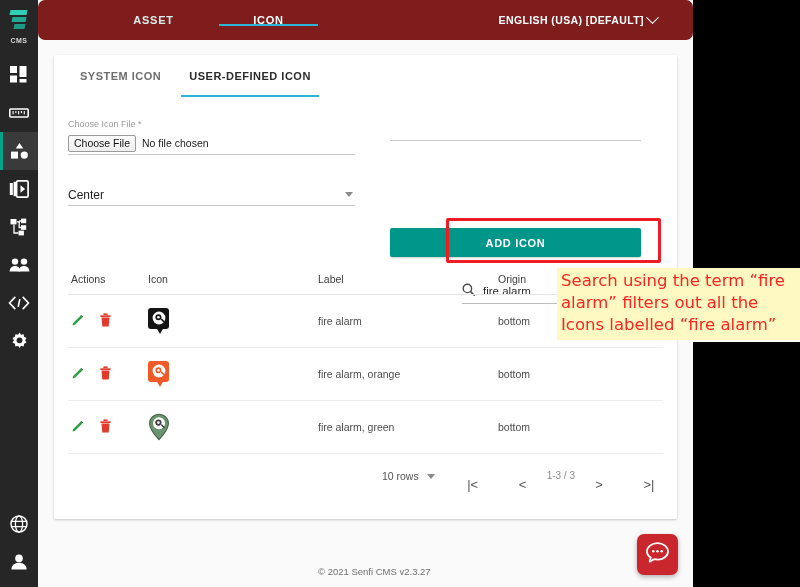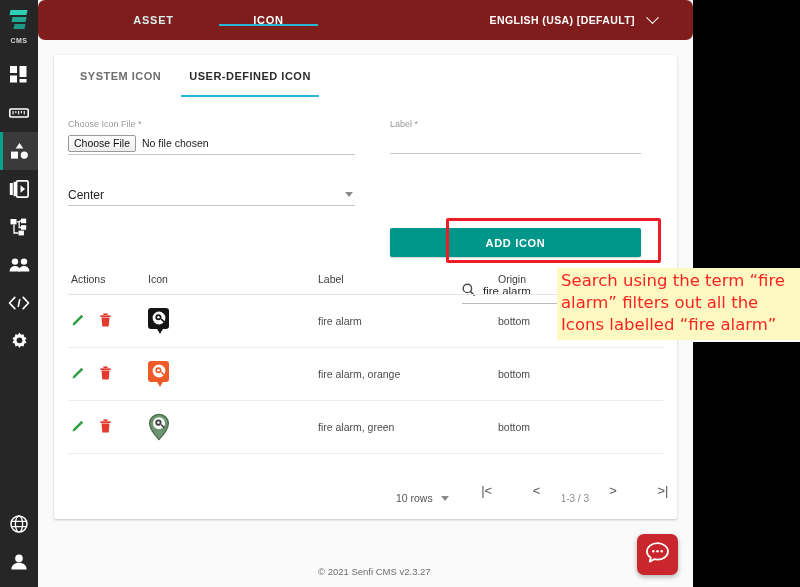--- a/index.html
+++ b/index.html
@@ -108,21 +108,21 @@
   .lang-select {
     position: absolute;
     right: 36px; top: 0;
     height: 40px;
     display: flex; align-items: center;
     color: #ffffff;
     font-size: 10.5px;
     font-weight: bold;
     letter-spacing: .4px;
     cursor: pointer;
-    gap: 13px;
+    gap: 4px;
   }
   .chev {
     width: 9px; height: 9px;
     border-right: 1.6px solid #fff;
     border-bottom: 1.6px solid #fff;
     transform: rotate(45deg) translate(-2px,-2px);
   }
 
   
   .page-body {
@@ -318,24 +318,24 @@
   .c-icon    { width: 170px; }
   .c-label   { width: 180px; }
   .c-origin  { width: 120px; }
   .t-head .c-actions { gap: 0; }
 
   .ico-pencil, .ico-trash { cursor: pointer; }
 
   
   .pager {
     position: absolute;
-    left: 28px; top: 415px;
+    left: 14px; top: 415px;
     width: 595px; height: 34px;
     display: flex;
-    align-items: flex-end;
+    align-items: flex-start;
     justify-content: flex-end;
     gap: 0;
     font-size: 10.5px;
     color: #555;
   }
   .rows-sel {
     display: flex; align-items: center; gap: 8px;
     cursor: pointer;
     margin-right: 22px;
   }
@@ -568,21 +568,20 @@
 
           <div class="field" style="left:14px; top:16px; width:287px;">
             <span class="field-label">Choose Icon File *</span>
             <div class="file-row">
               <button class="file-btn">Choose File</button>
               <span class="file-none">No file chosen</span>
             </div>
           </div>
 
           <div class="field" style="left:336px; top:16px; width:251px;">
-            <span class="field-label">Label *</span>
             <input class="underline-input" type="text" value="" style="">
           </div>
 
           <div class="field" style="left:14px; top:81px; width:287px;">
             <div class="select-row">
               <span class="select-value">Center</span>
               <span class="caret-down"></span>
             </div>
           </div>
 

